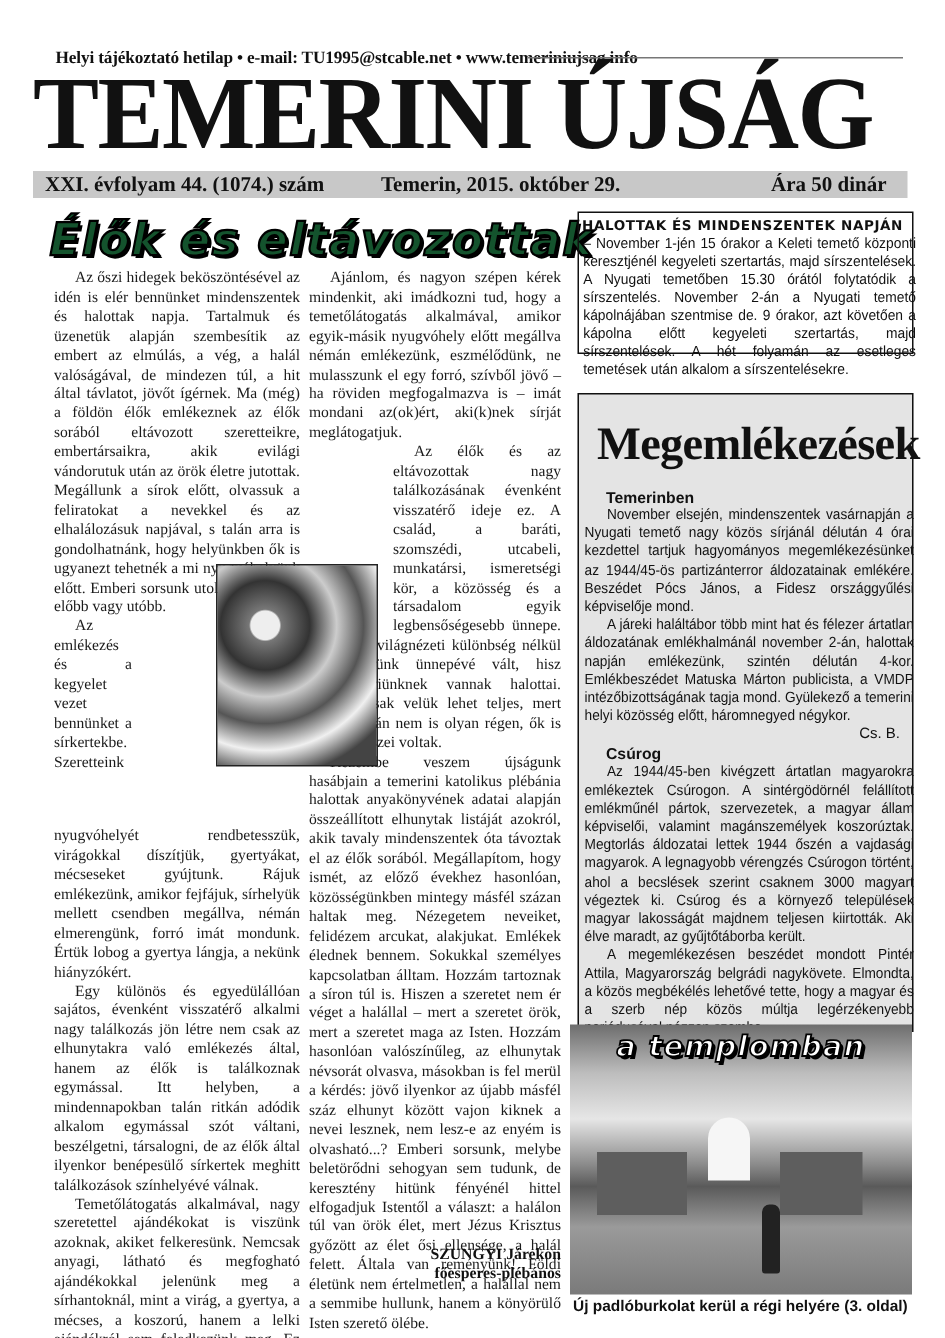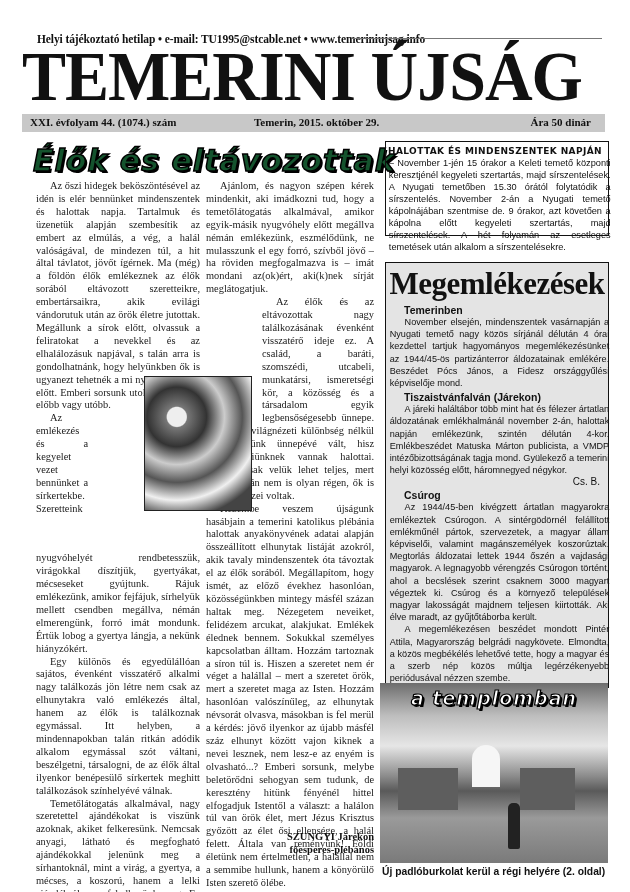--- a/index.html
+++ b/index.html
@@ -1,30 +1,30 @@
 <!DOCTYPE html>
 <html><head>
 <meta charset="utf-8">
 <style>
   html, body { margin:0; padding:0; background:#fff; }
   body { width:630px; height:892px; position:relative; overflow:hidden; font-family:"Liberation Serif", serif; color:#111; }
   .tagline { position:absolute; left:37px; top:33px; font-size:11.5px; font-weight:bold; letter-spacing:-0.1px; }
   .tagline-rule { position:absolute; left:345px; top:38px; width:258px; height:1px; background:#777; }
   .masthead { position:absolute; left:22px; top:42px; font-family:"Liberation Serif", serif; font-size:66px; font-weight:bold; letter-spacing:-1px; transform:scaleY(1.05); transform-origin:left top; line-height:66px; white-space:nowrap; }
-  .issuebar { position:absolute; left:22px; top:114px; width:583px; height:18px; background:#c8c8c8; font-size:11px; font-weight:bold; }
+  .issuebar { position:absolute; left:22px; top:114px; width:583px; height:18px; background:#c8c8c8; font-size:14px; font-weight:bold; }
   .issuebar span { position:absolute; top:2px; }
   .headline { position:absolute; left:33px; top:143px; font-family:"DejaVu Sans", sans-serif; font-weight:bold; font-style:italic; font-size:30px; color:#14532d; -webkit-text-stroke:1.5px #000; text-shadow:2px 2px 0 #000; letter-spacing:1px; white-space:nowrap; }
   .col { position:absolute; font-family:"Liberation Serif", serif; font-size:10.4px; line-height:12.9px; text-align:justify; color:#1a1a1a; }
   .col p { margin:0; text-indent:14px; }
   .photo1 { position:absolute; left:144px; top:376px; width:106px; height:133px; background:radial-gradient(circle at 30% 30%, #eee 0 8%, #777 9%, #333 25%, #ccc 40%, #555 55%, #f0f0f0 70%, #444 85%); border:1px solid #222; }
   .box-holiday { position:absolute; left:385px; top:141px; width:222px; height:93px; border:1.5px solid #111; font-family:"Liberation Sans", sans-serif; }
   .box-holiday .title { font-family:"DejaVu Sans", sans-serif; font-weight:bold; font-size:9px; text-align:right; padding:4px 6px 0 0; letter-spacing:0.4px; }
   .box-holiday .body { font-size:9.8px; line-height:12px; padding:1px 3px; text-align:justify; transform:scaleX(0.94); transform-origin:left top; width:236px; }
   .box-mem { position:absolute; left:385px; top:262px; width:222px; height:424px; background:#e4e4e4; border:1.5px solid #111; font-family:"Liberation Sans", sans-serif; }
-  .box-mem h2 { margin:0; font-family:"Liberation Serif", serif; font-size:31px; font-weight:bold; text-align:center; padding-top:3px; letter-spacing:-0.5px; }
+  .box-mem h2 { margin:12px; font-family:"Liberation Serif", serif; font-size:31px; font-weight:bold; text-align:center; padding-top:3px; letter-spacing:-0.5px; }
   .box-mem .sub { font-weight:bold; font-size:10.5px; padding-left:18px; margin-top:2px; }
   .box-mem .txt { font-size:9.8px; line-height:12.2px; text-align:justify; padding:0 4px; transform:scaleX(0.93); transform-origin:left top; width:236px; }
   .box-mem .txt p { margin:0; text-indent:16px; }
   .box-mem .sign { text-align:right; font-size:10px; padding-right:8px; }
   .photo2 { position:absolute; left:380px; top:683px; width:228px; height:180px; background:
       linear-gradient(180deg, #6d6d6d 0%, #bdbdbd 18%, #e6e6e6 35%, #8a8a8a 52%, #5a5a5a 60%, #9a9a9a 75%, #7a7a7a 100%); overflow:hidden; }
   .photo2 .arch { position:absolute; left:92px; top:62px; width:28px; height:42px; background:#f6f6f6; border-radius:14px 14px 0 0; }
   .photo2 .panel1 { position:absolute; left:18px; top:85px; width:60px; height:42px; background:#5e5e5e; }
   .photo2 .panel2 { position:absolute; left:140px; top:85px; width:55px; height:42px; background:#5e5e5e; }
   .photo2 .person { position:absolute; left:128px; top:120px; width:12px; height:46px; background:#222; border-radius:5px 5px 2px 2px; }
@@ -73,34 +73,33 @@
   <div class="title">HALOTTAK ÉS MINDENSZENTEK NAPJÁN</div>
   <div class="body">– November 1-jén 15 órakor a Keleti temető központi keresztjénél kegyeleti szertartás, majd sírszentelések. A Nyugati temetőben 15.30 órától folytatódik a sírszentelés. November 2-án a Nyugati temető kápolnájában szentmise de. 9 órakor, azt követően a kápolna előtt kegyeleti szertartás, majd sírszentelések. A hét folyamán az esetleges temetések után alkalom a sírszentelésekre.</div>
 </div>
 
 <div class="box-mem">
   <h2>Megemlékezések</h2>
   <div class="sub">Temerinben</div>
   <div class="txt">
     <p>November elsején, mindenszentek vasárnapján a Nyugati temető nagy közös sírjánál délután 4 órai kezdettel tartjuk hagyományos megemlékezésünket az 1944/45-ös partizánterror áldozatainak emlékére. Beszédet Pócs János, a Fidesz országgyűlési képviselője mond.</p>
   </div>
-  <div class="sub">Tiszaistvánfalván (Járekon)</div>
   <div class="txt">
     <p>A járeki haláltábor több mint hat és félezer ártatlan áldozatának emlékhalmánál november 2-án, halottak napján emlékezünk, szintén délután 4-kor. Emlékbeszédet Matuska Márton publicista, a VMDP intézőbizottságának tagja mond. Gyülekező a temerini helyi közösség előtt, háromnegyed négykor.</p>
   </div>
   <div class="sign">Cs. B.</div>
   <div class="sub">Csúrog</div>
   <div class="txt">
     <p>Az 1944/45-ben kivégzett ártatlan magyarokra emlékeztek Csúrogon. A sintérgödörnél felállított emlékműnél pártok, szervezetek, a magyar állam képviselői, valamint magánszemélyek koszorúztak. Megtorlás áldozatai lettek 1944 őszén a vajdasági magyarok. A legnagyobb vérengzés Csúrogon történt, ahol a becslések szerint csaknem 3000 magyart végeztek ki. Csúrog és a környező települések magyar lakosságát majdnem teljesen kiirtották. Aki élve maradt, az gyűjtőtáborba került.</p>
     <p>A megemlékezésen beszédet mondott Pintér Attila, Magyarország belgrádi nagykövete. Elmondta, a közös megbékélés lehetővé tette, hogy a magyar és a szerb nép közös múltja legérzékenyebb periódusával nézzen szembe.</p>
   </div>
 </div>
 
 <div class="photo2">
   <div class="panel1"></div>
   <div class="arch"></div>
   <div class="panel2"></div>
   <div class="person"></div>
   <div class="overlay">
     <div>a templomban</div>
   </div>
 </div>
-<div class="caption">Új padlóburkolat kerül a régi helyére (2. oldal)</div>
+<div class="caption">Új padlóburkolat kerül a régi helyére (3. oldal)</div>
 
 </body></html>

